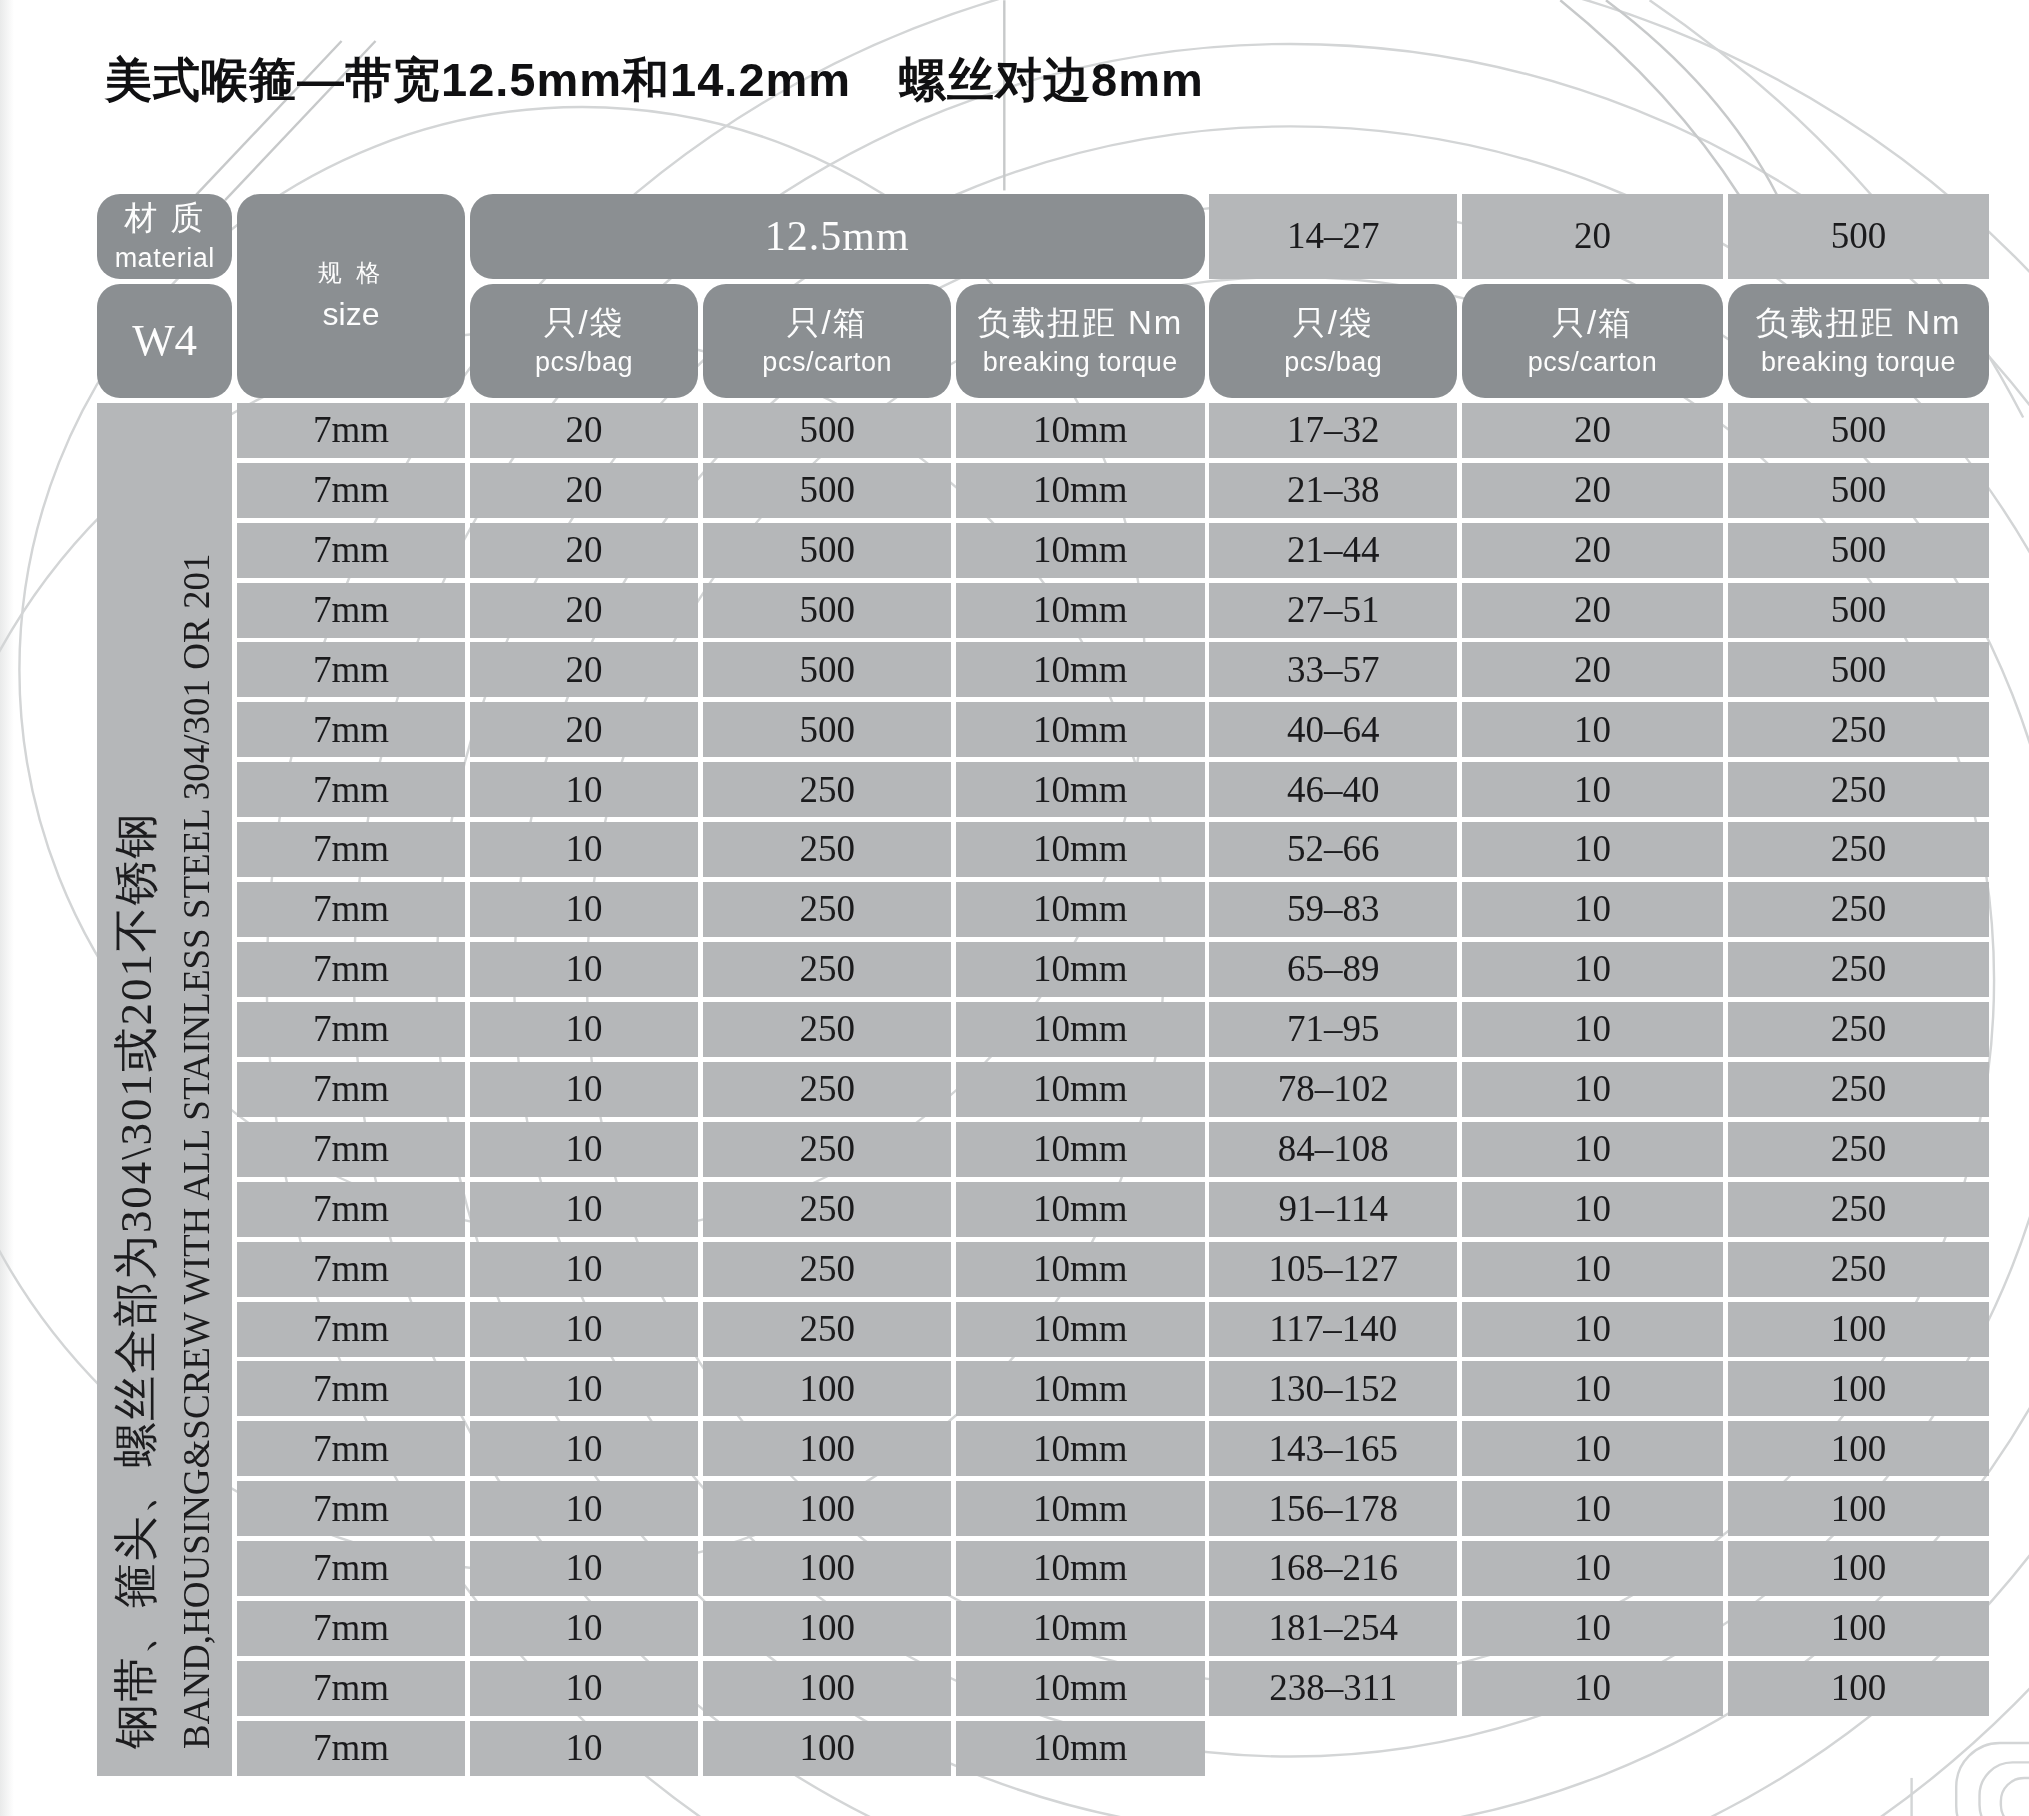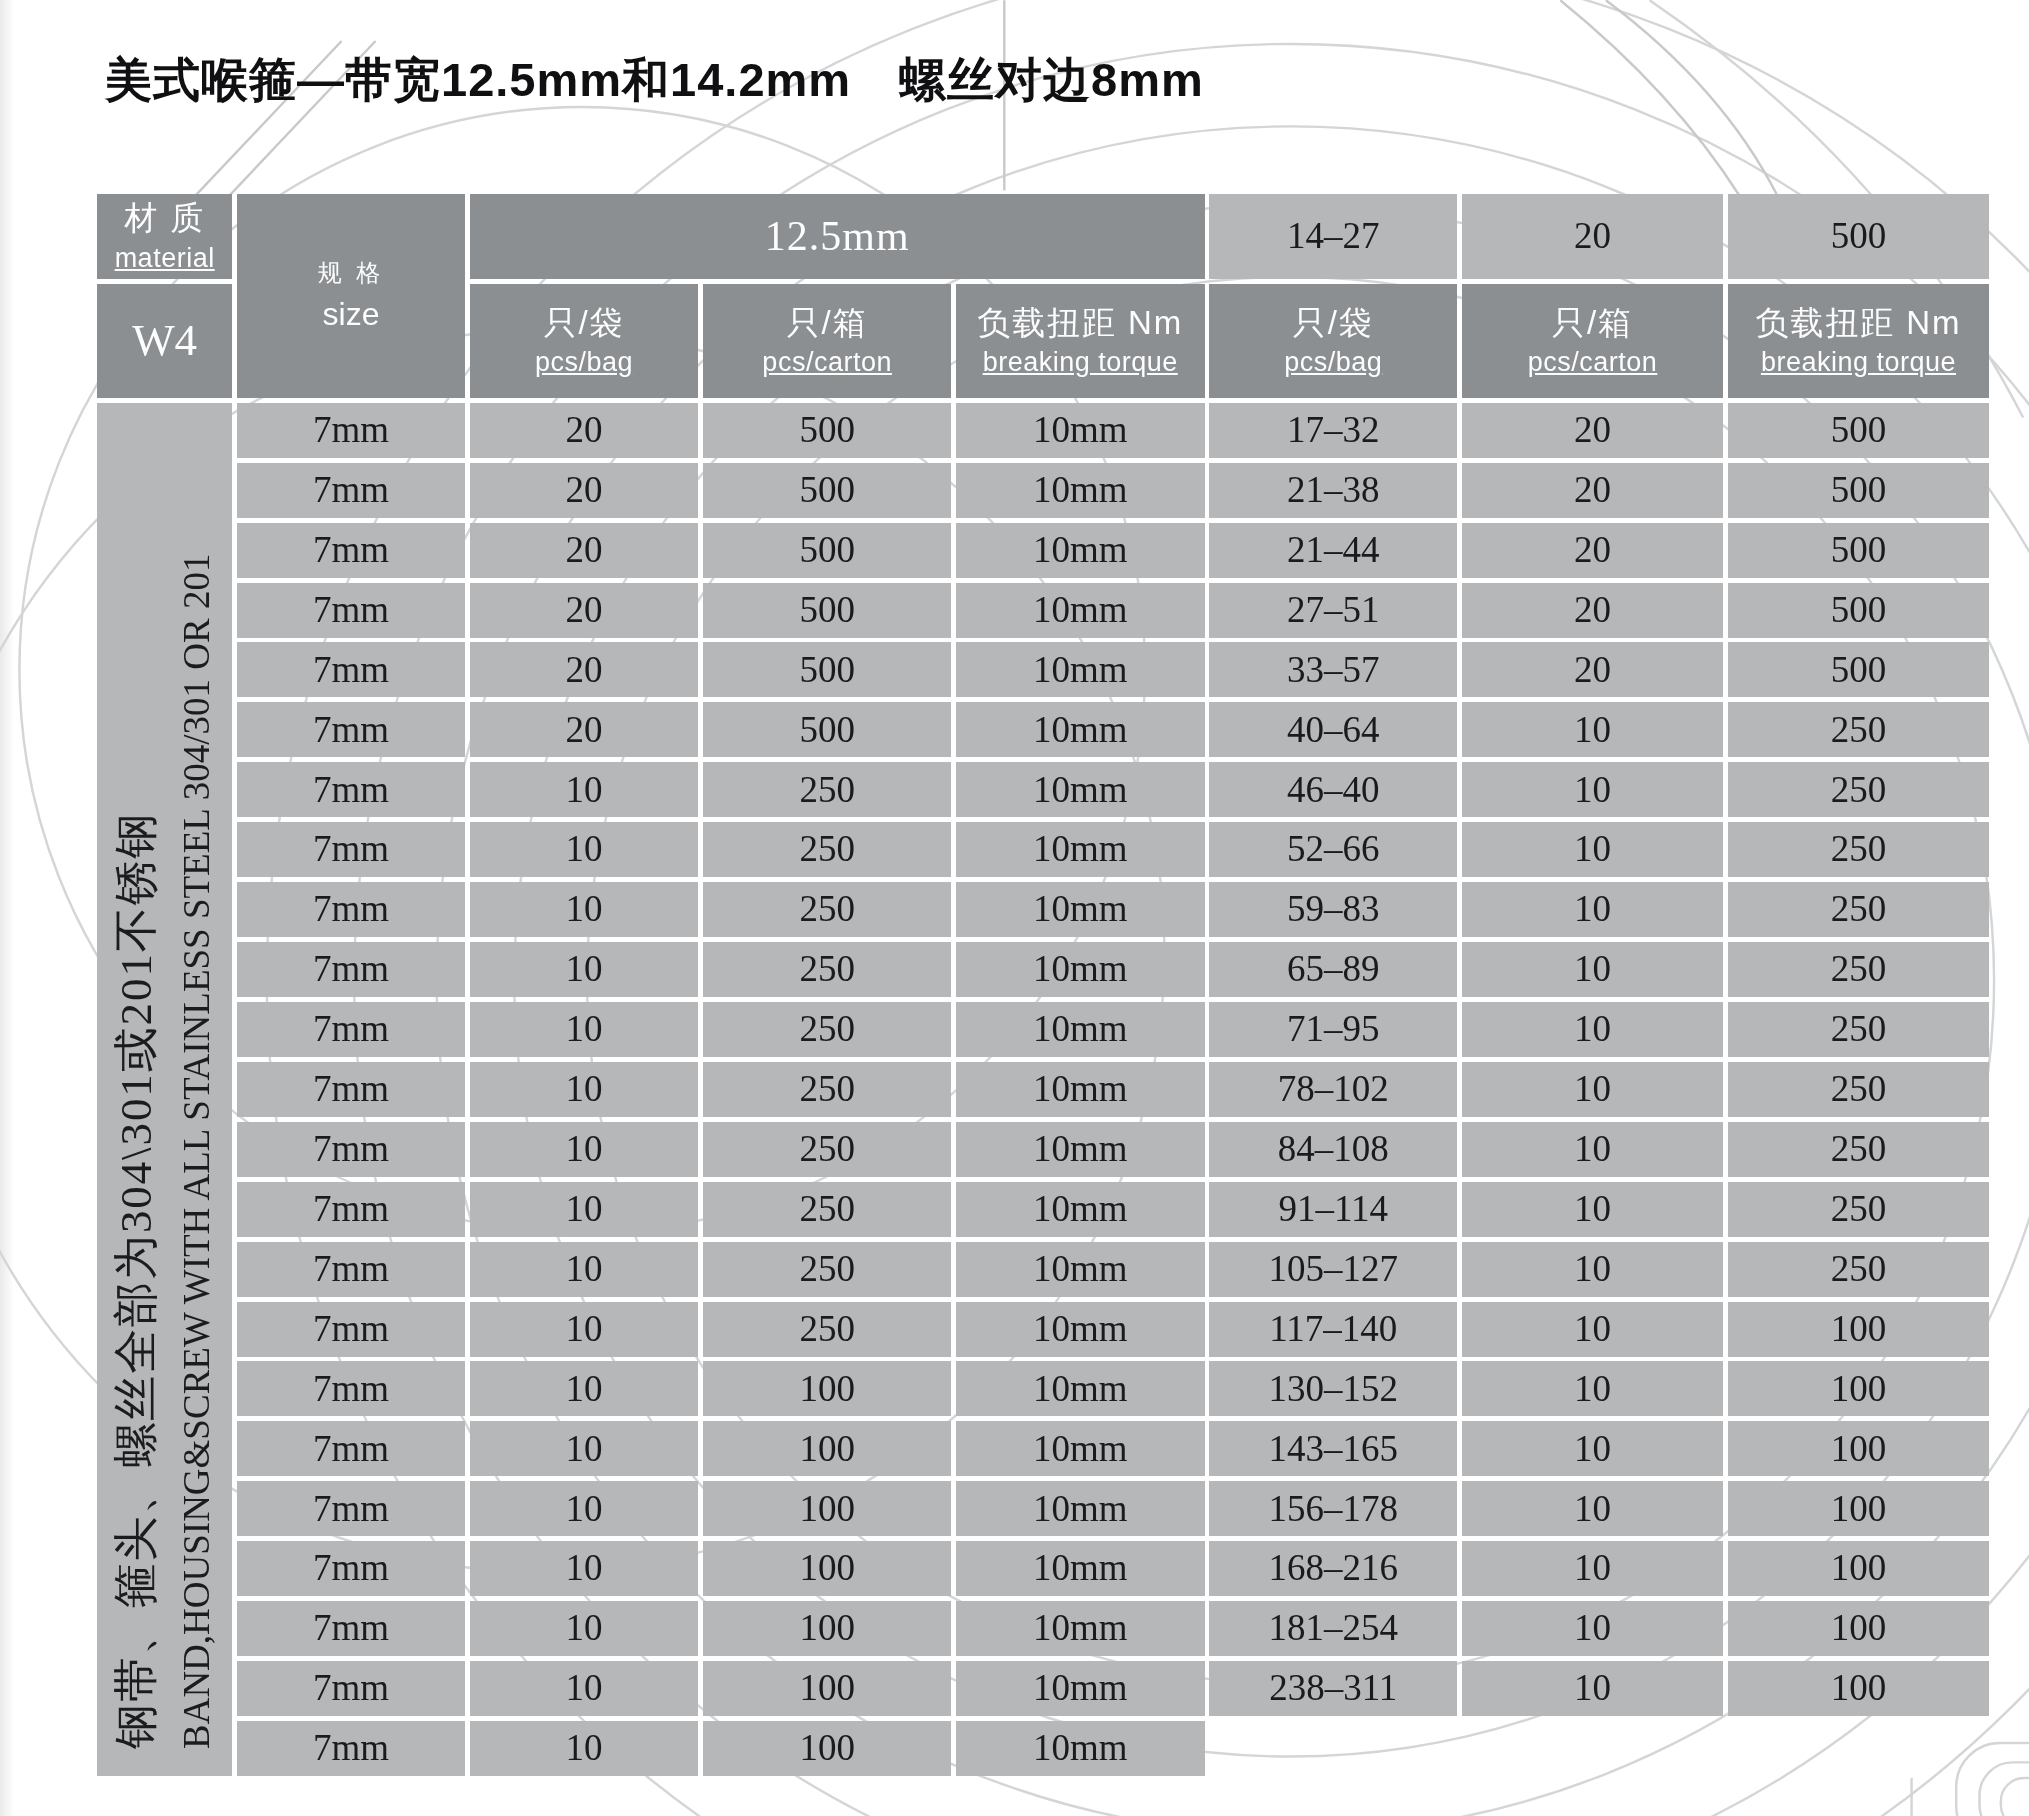--- a/index.html
+++ b/index.html
@@ -41,28 +41,28 @@
     grid-template-columns:142fr 239fr 240fr 260fr 261fr 260fr 274fr 274fr;
     grid-template-rows:85px 114px repeat(23,1fr);
     gap:4.9px;
     background:transparent;
   }
   .cell{
     display:flex;flex-direction:column;
     align-items:center;justify-content:center;
     text-align:center;line-height:1.15;
   }
-  .head{background:var(--header-bg);color:var(--header-text);}
+  .head{background:var(--header-bg);color:var(--header-text);border-radius:23px;}
   .body{
     background:var(--row-bg);color:var(--body-text);
     font-family:"Liberation Serif",serif;font-size:37px;
     justify-content:center;
   }
   .hzh{font-size:33px;font-weight:500;letter-spacing:1.9px;}
-  .hen{font-size:27px;margin-top:5.8px;letter-spacing:0.5px;text-decoration:underline;}
+  .hen{font-size:27px;margin-top:5.8px;letter-spacing:0.5px;}
   .group-label{font-family:"Liberation Serif",serif;font-size:42px;letter-spacing:1px;}
   .w4{font-family:"Liberation Serif",serif;font-size:45px;}
   .size-hzh{font-size:24px;font-weight:500;letter-spacing:3.9px;}
   .size-hen{font-size:32px;margin-top:9.7px;}
   .c-mat-top{grid-area:1/1/2/2;}
   .c-w4{grid-area:2/1/3/2;}
   .c-size-h{grid-area:1/2/3/3;}
   .c-g1{grid-area:1/3/2/6;}
   .c-g2{grid-area:1/6/2/9;}
   .c-sub1{grid-area:2/3/3/4;}

